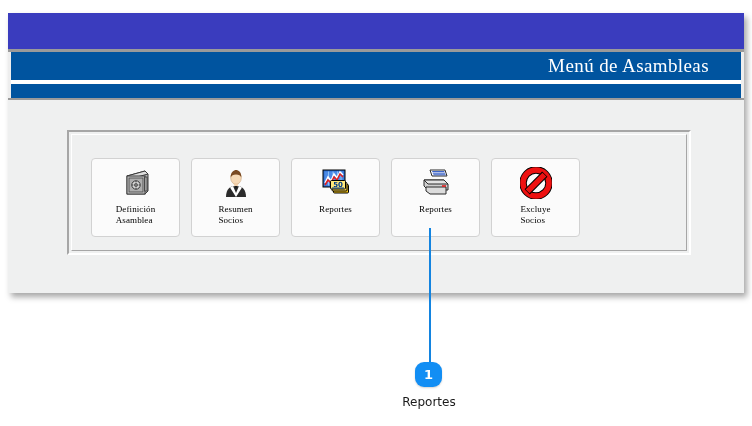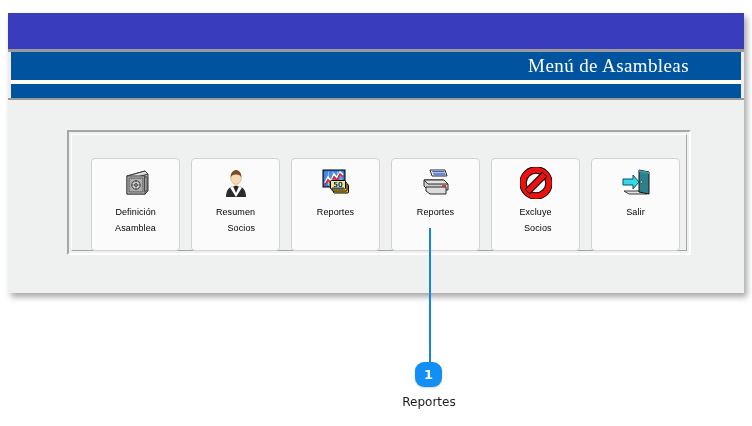--- a/index.html
+++ b/index.html
@@ -56,21 +56,21 @@
     background: #00549f;
     display: flex;
     align-items: center;
     justify-content: flex-end;
   }
   #form-title {
     color: #ffffff;
     font-family: "Liberation Serif", serif;
     font-size: 19px;
     letter-spacing: 0.4px;
-    padding-right: 52px;
+    padding-right: 32px;
     white-space: nowrap;
   }
 
   
   #caption-gap {
     position: absolute;
     left: 3px;
     top: 67px;
     width: 730px;
     height: 4px;
@@ -136,45 +136,45 @@
   #button-row {
     position: absolute;
     left: 22px;
     top: 26px;
     display: flex;
     gap: 11px;
   }
 
   .tool-button {
     width: 89px;
-    height: 93px;
+    height: 79px;
     background: #fbfbfb;
     border: 1px solid #d2d2d2;
     border-radius: 4px;
     box-sizing: border-box;
     display: flex;
     flex-direction: column;
     align-items: center;
     justify-content: flex-start;
     padding-top: 8px;
     cursor: default;
   }
   .tool-icon {
     width: 32px;
     height: 32px;
     display: block;
     flex: none;
   }
   .tool-label {
     margin-top: 5px;
-    font-family: Liberation Sans, sans-serif;
+    font-family: Liberation Serif, serif;
     font-size: 9px;
-    line-height: 16px;
+    line-height: 11px;
     color: #000000;
-    text-align: right;
+    text-align: left;
     white-space: pre-line;
     letter-spacing: 0.1px;
   }
 
   
   #callout-line {
     position: absolute;
     left: 429px;
     top: 228px;
     width: 2px;
@@ -312,30 +312,20 @@
           <svg class="tool-icon" viewBox="0 0 32 32">
             <circle cx="16" cy="16" r="13" fill="none" stroke="#000000" stroke-width="7.5"></circle>
             <circle cx="16" cy="16" r="13" fill="none" stroke="#ee1111" stroke-width="5.5"></circle>
             <line x1="7.2" y1="24.8" x2="24.8" y2="7.2" stroke="#000000" stroke-width="7.5"></line>
             <line x1="7.6" y1="24.4" x2="24.4" y2="7.6" stroke="#ee1111" stroke-width="5.5"></line>
           </svg>
           <div class="tool-label">Excluye
 Socios</div>
         </div>
 
-        <div class="tool-button">
-          <svg class="tool-icon" viewBox="0 0 32 32">
-            <polygon points="4,24 22,24 27,27 9,27" fill="#e2e2e2" stroke="#3a3a3a" stroke-width="1"></polygon>
-            <polygon points="19,3 29,5 29,27 19,25" fill="#2c7f8c" stroke="#111111" stroke-width="1"></polygon>
-            <polygon points="19,3 29,5 29,7 19,5" fill="#3d9aa8"></polygon>
-            <circle cx="21.3" cy="15" r="1.1" fill="#f5f5a0" stroke="#333" stroke-width="0.5"></circle>
-            <polygon points="3,12 13,12 13,8 19,15 13,22 13,18 3,18" fill="#35d8e8" stroke="#0b4f66" stroke-width="1"></polygon>
-          </svg>
-          <div class="tool-label">Salir</div>
-        </div>
 
       </div>
     </div>
 
   </div>
 </div>
 
 <div id="callout-line"></div>
 
 <div id="callout-badge">

